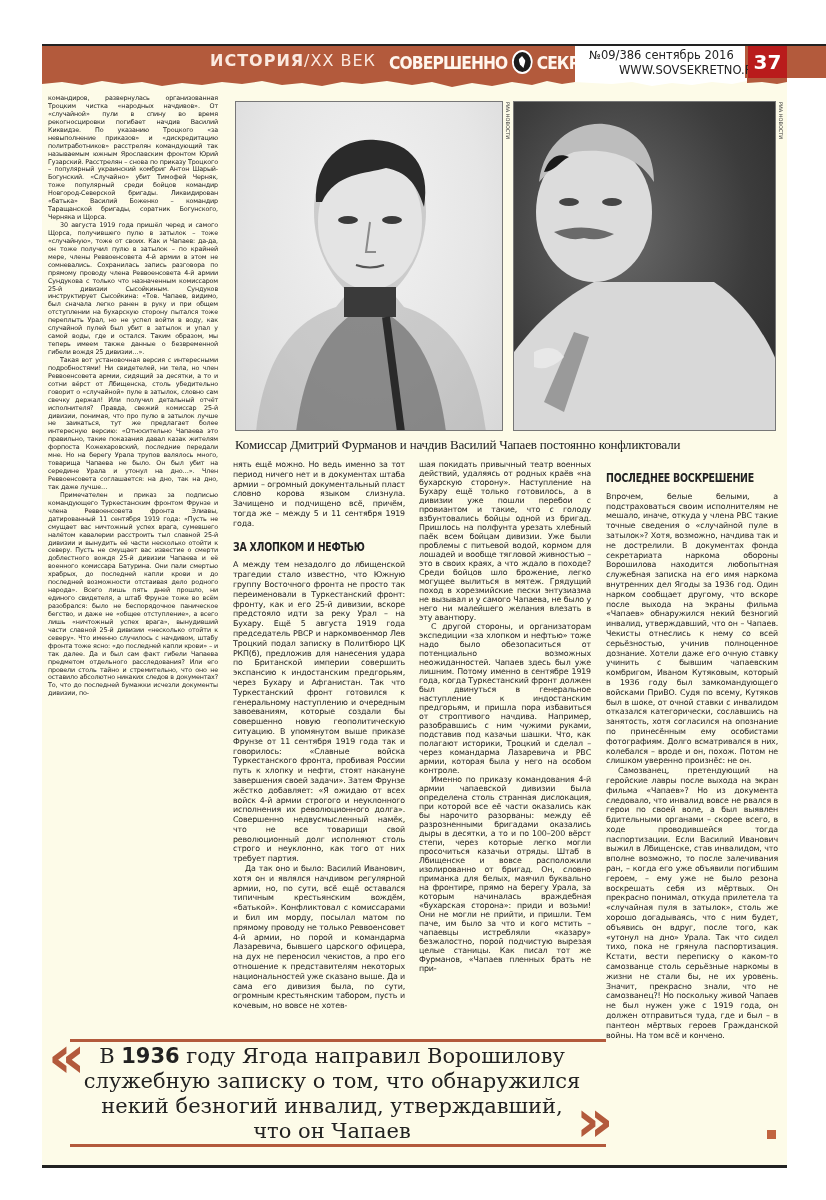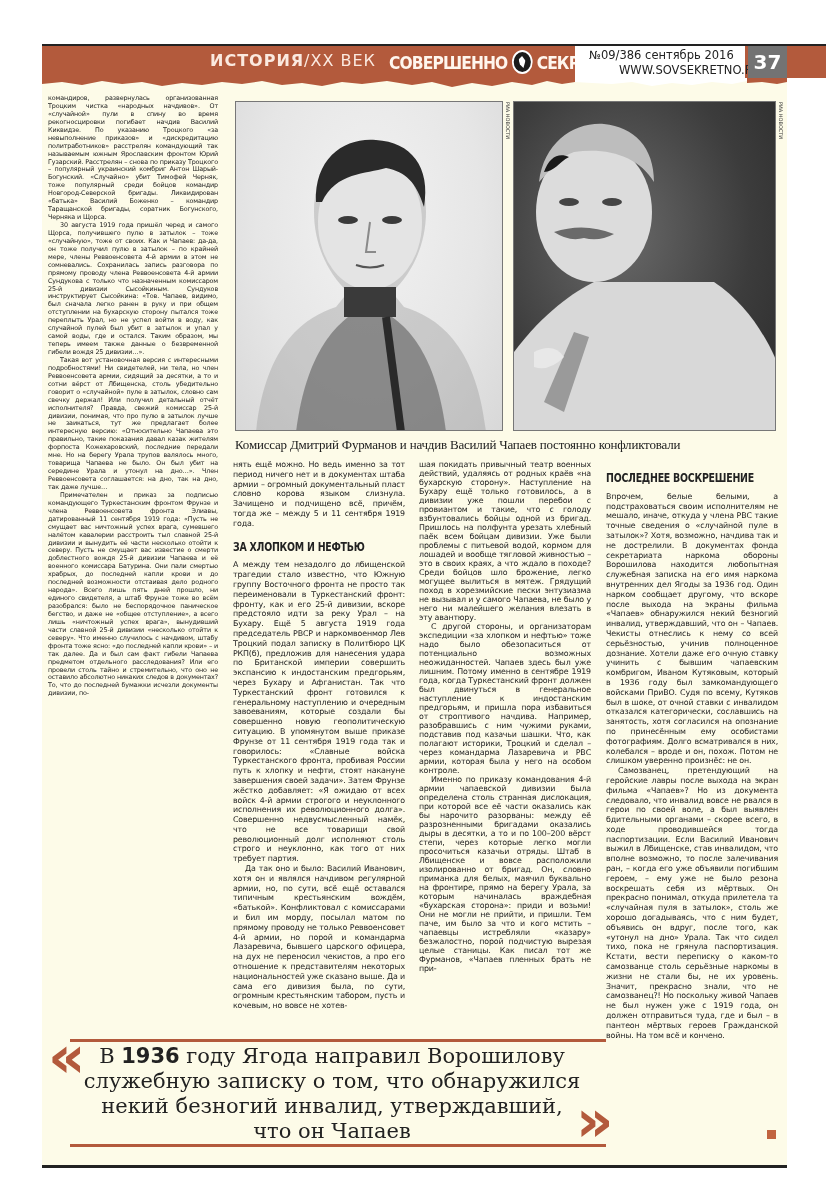--- a/index.html
+++ b/index.html
@@ -10,21 +10,21 @@
 
   .topbar { position: absolute; left: 42px; top: 44px; width: 811px; height: 34px; background: #b35a3c; border-top: 2px solid #222; }
   .topbar .section { position: absolute; left: 168px; top: 5px; font-size: 16px; color: #fbe9df; letter-spacing: 1px; font-family: "DejaVu Sans", sans-serif; }
   .topbar .section b { font-weight: bold; }
   .topbar .brand { position: absolute; left: 347px; top: 4px; font-family: "DejaVu Sans", sans-serif; font-weight: bold; font-size: 18px; color: #fff6ee; letter-spacing: -1px; display: flex; align-items: center; gap: 2px; transform: scaleX(0.86); transform-origin: left center; }
   .topbar .brand .logo { display: inline-block; width: 24px; height: 24px; border-radius: 50%; background: #1b1b1b; border: 2px solid #fff; position: relative; margin: 0 3px; }
   .topbar .brand .logo::after { content: ""; position: absolute; left: 6px; top: 4px; width: 8px; height: 12px; background: #fff; clip-path: polygon(50% 0, 100% 40%, 70% 100%, 20% 70%, 0 30%); }
   .issuebox { position: absolute; left: 575px; top: 44px; width: 170px; height: 34px; background: #fff; border-top: 2px solid #222; text-align: center; }
   .issuebox .l1 { position: absolute; left: 14px; top: 2px; font-size: 11.5px; color: #222; white-space: nowrap; font-family: "DejaVu Sans", sans-serif; }
   .issuebox .l2 { position: absolute; left: 14px; top: 17px; font-size: 11.5px; color: #222; white-space: nowrap; font-family: "DejaVu Sans", sans-serif; margin-left: 30px; }
-  .pagenum { position: absolute; left: 748px; top: 44px; width: 39px; height: 34px; background: #737373; border-top: 2px solid #222; color: #fff; font-weight: bold; font-size: 20px; text-align: center; line-height: 32px; font-family: "DejaVu Sans", sans-serif; }
+  .pagenum { position: absolute; left: 748px; top: 44px; width: 39px; height: 34px; background: #b91c1c; border-top: 2px solid #222; color: #fff; font-weight: bold; font-size: 20px; text-align: center; line-height: 32px; font-family: "DejaVu Sans", sans-serif; }
   .torn { position: absolute; left: 42px; top: 78px; width: 745px; height: 12px; }
 
   .col { position: absolute; font-size: 8.9px; line-height: 11.05px; text-align: justify; color: #222; font-family: "DejaVu Sans", sans-serif; letter-spacing: -0.15px; }
   .col p { text-indent: 12px; }
   .col p.noindent { text-indent: 0; }
   #col1 { left: 48px; top: 95px; width: 170px; height: 930px; }
 
   .subhead { font-family: "DejaVu Sans", sans-serif; font-weight: bold; font-size: 11.5px; letter-spacing: -0.3px; color: #222; margin: 14px 0 8px 0; text-indent: 0 !important; transform: scaleX(0.82); transform-origin: left center; white-space: nowrap; }
 
   .photo { position: absolute; border: 1px solid #777; overflow: hidden; }

